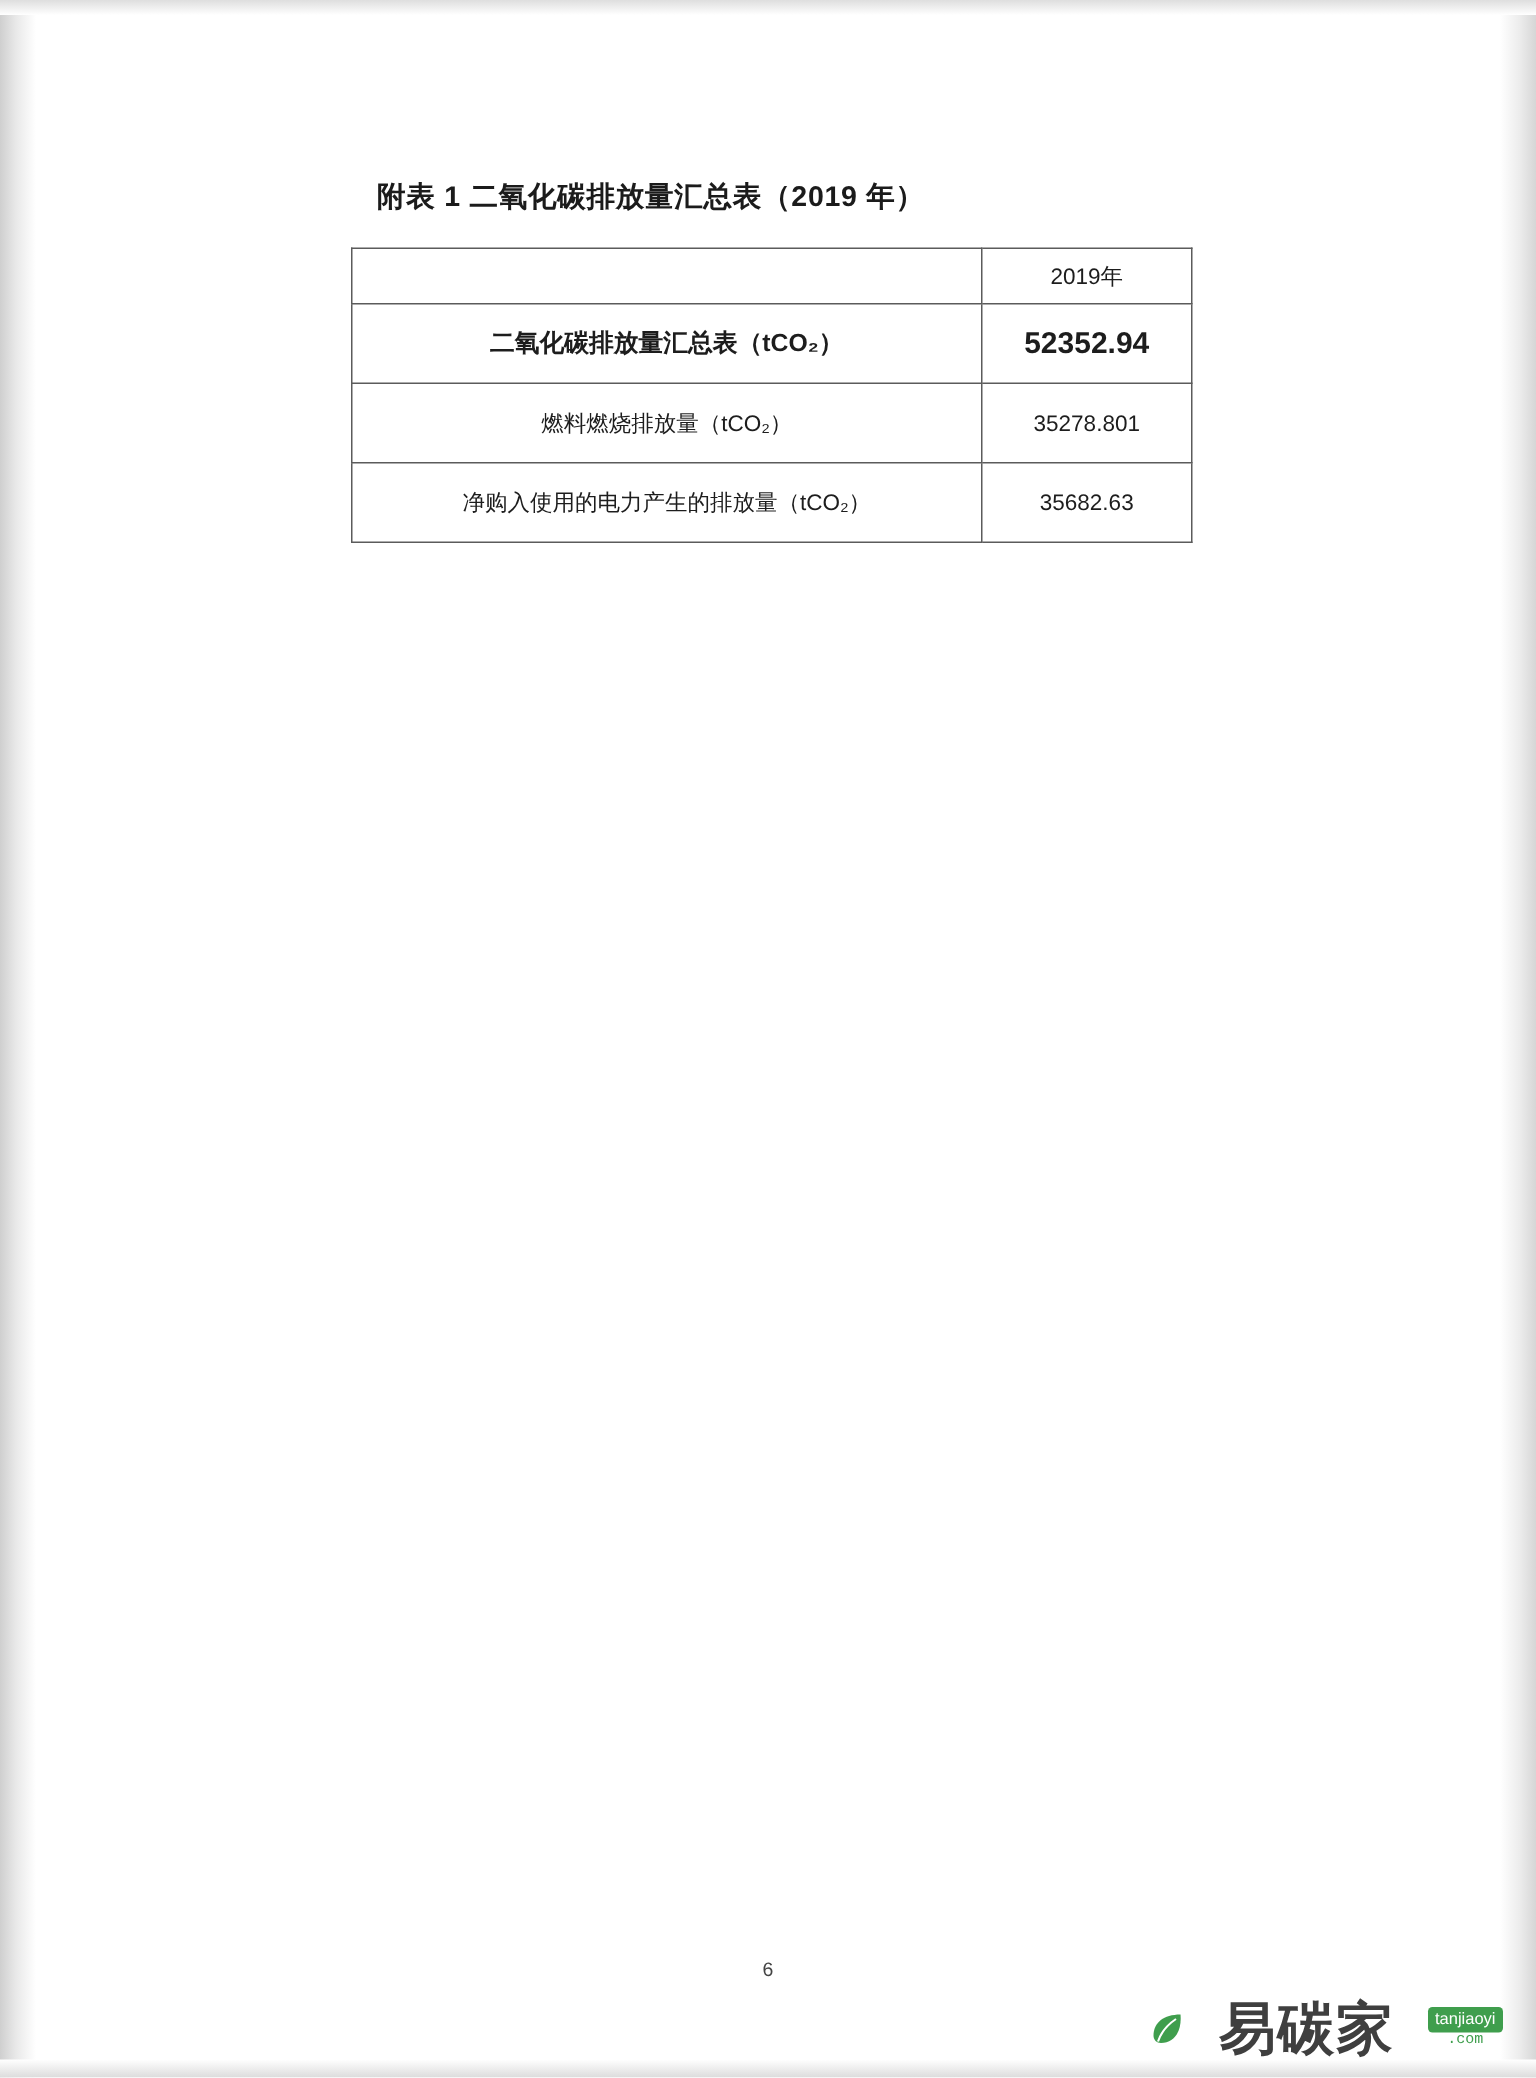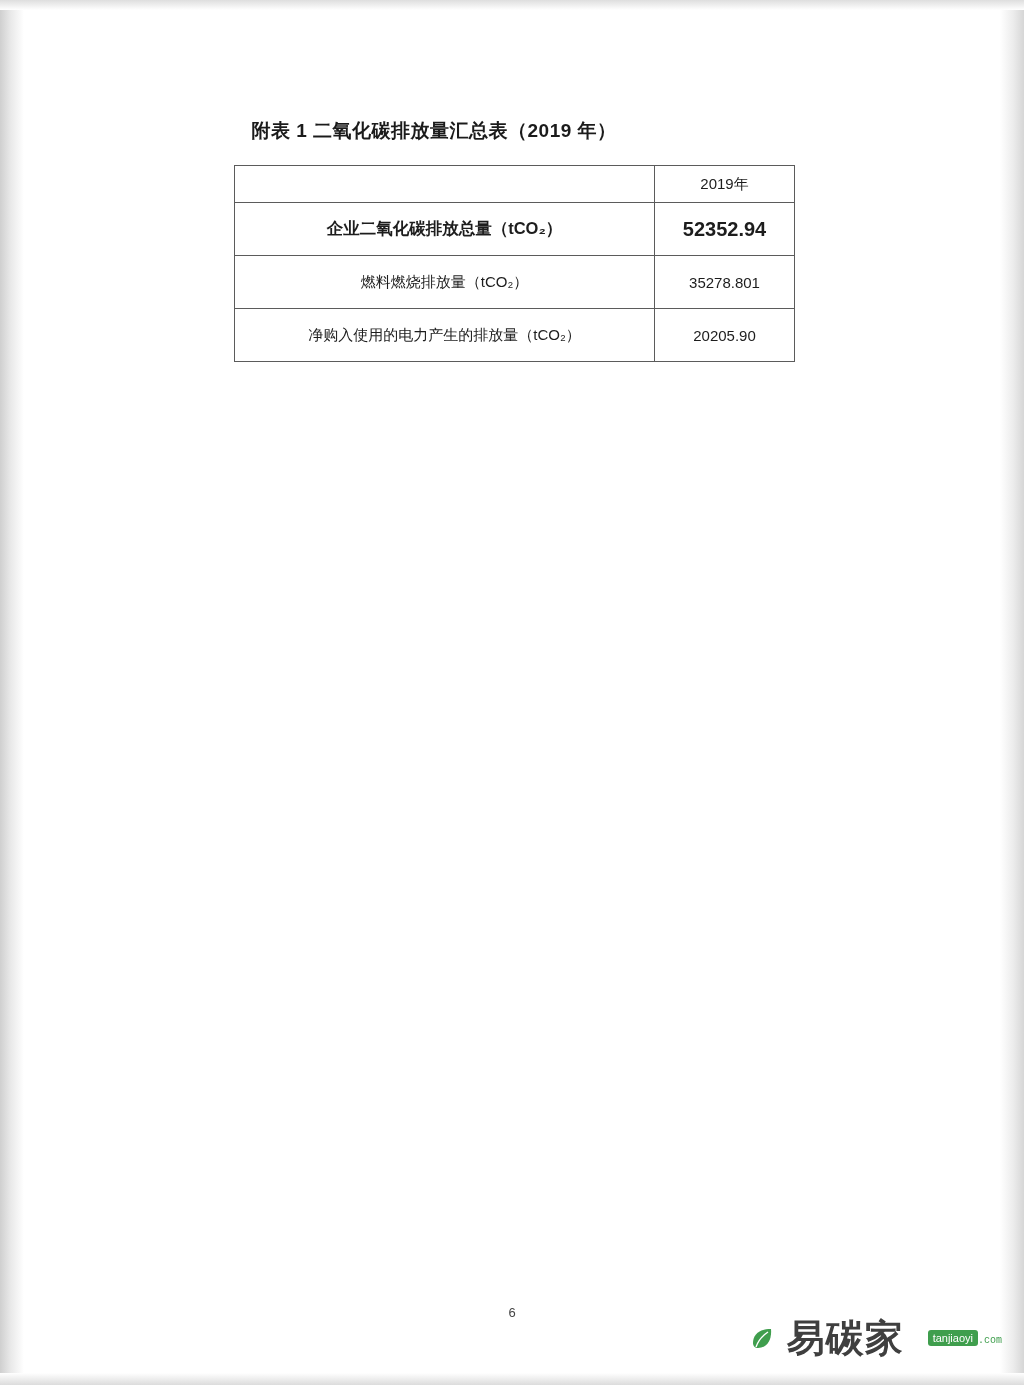--- a/index.html
+++ b/index.html
@@ -115,24 +115,24 @@
     width: 1024px;
     text-align: center;
     font-size: 13px;
     color: #444;
   }
 
   
   .watermark {
     position: absolute;
     right: 22px;
-    bottom: 28px;
+    bottom: 14px;
     display: flex;
     align-items: center;
-    gap: 10px;
+    gap: 20px;
     user-select: none;
   }
   .wm-leaf {
     width: 26px;
     height: 26px;
     position: relative;
     margin-right: 2px;
   }
   .wm-text {
     font-size: 38px;
@@ -154,23 +154,24 @@
   }
   .wm-sub {
     font-size: 10px;
     color: #3f9e4d;
     text-align: right;
     line-height: 1.1;
     font-family: Liberation Mono, monospace;
   }
   .wm-right {
     display: flex;
+    flex-direction: column;
     justify-content: center;
-    align-items: flex-end;
-    margin-left: 14px;
+    align-items: center;
+    margin-left: 2px;
   }
 </style>
 </head>
 <body>
 
 <div class="page-sheet"></div>
 <div class="scan-edge-left"></div>
 <div class="scan-edge-right"></div>
 <div class="scan-edge-top"></div>
 <div class="scan-edge-bottom"></div>
@@ -181,30 +182,30 @@
   <colgroup>
     <col class="col-label">
     <col class="col-value">
   </colgroup>
   <tbody>
     <tr class="row-head">
       <td class="cell-label"></td>
       <td class="cell-value">2019年</td>
     </tr>
     <tr class="row-total">
-      <td class="cell-label bold">企业二氧化碳排放总量（tCO₂）</td>
+      <td class="cell-label bold">二氧化碳排放量汇总表（tCO₂）</td>
       <td class="cell-value value-bold">52352.94</td>
     </tr>
     <tr class="row-normal">
       <td class="cell-label">燃料燃烧排放量（tCO₂）</td>
       <td class="cell-value">35278.801</td>
     </tr>
     <tr class="row-normal">
       <td class="cell-label">净购入使用的电力产生的排放量（tCO₂）</td>
-      <td class="cell-value">20205.90</td>
+      <td class="cell-value">35682.63</td>
     </tr>
   </tbody>
 </table>
 
 <div class="page-number">6</div>
 
 <div class="watermark">
   <span class="wm-leaf">
     <svg width="26" height="26" viewBox="0 0 26 26" aria-hidden="true">
       <path d="M22 4 C10 4 4 10 4 18 C4 21 6 23 9 23 C18 23 23 15 22 4 Z" fill="#3f9e4d"></path>

